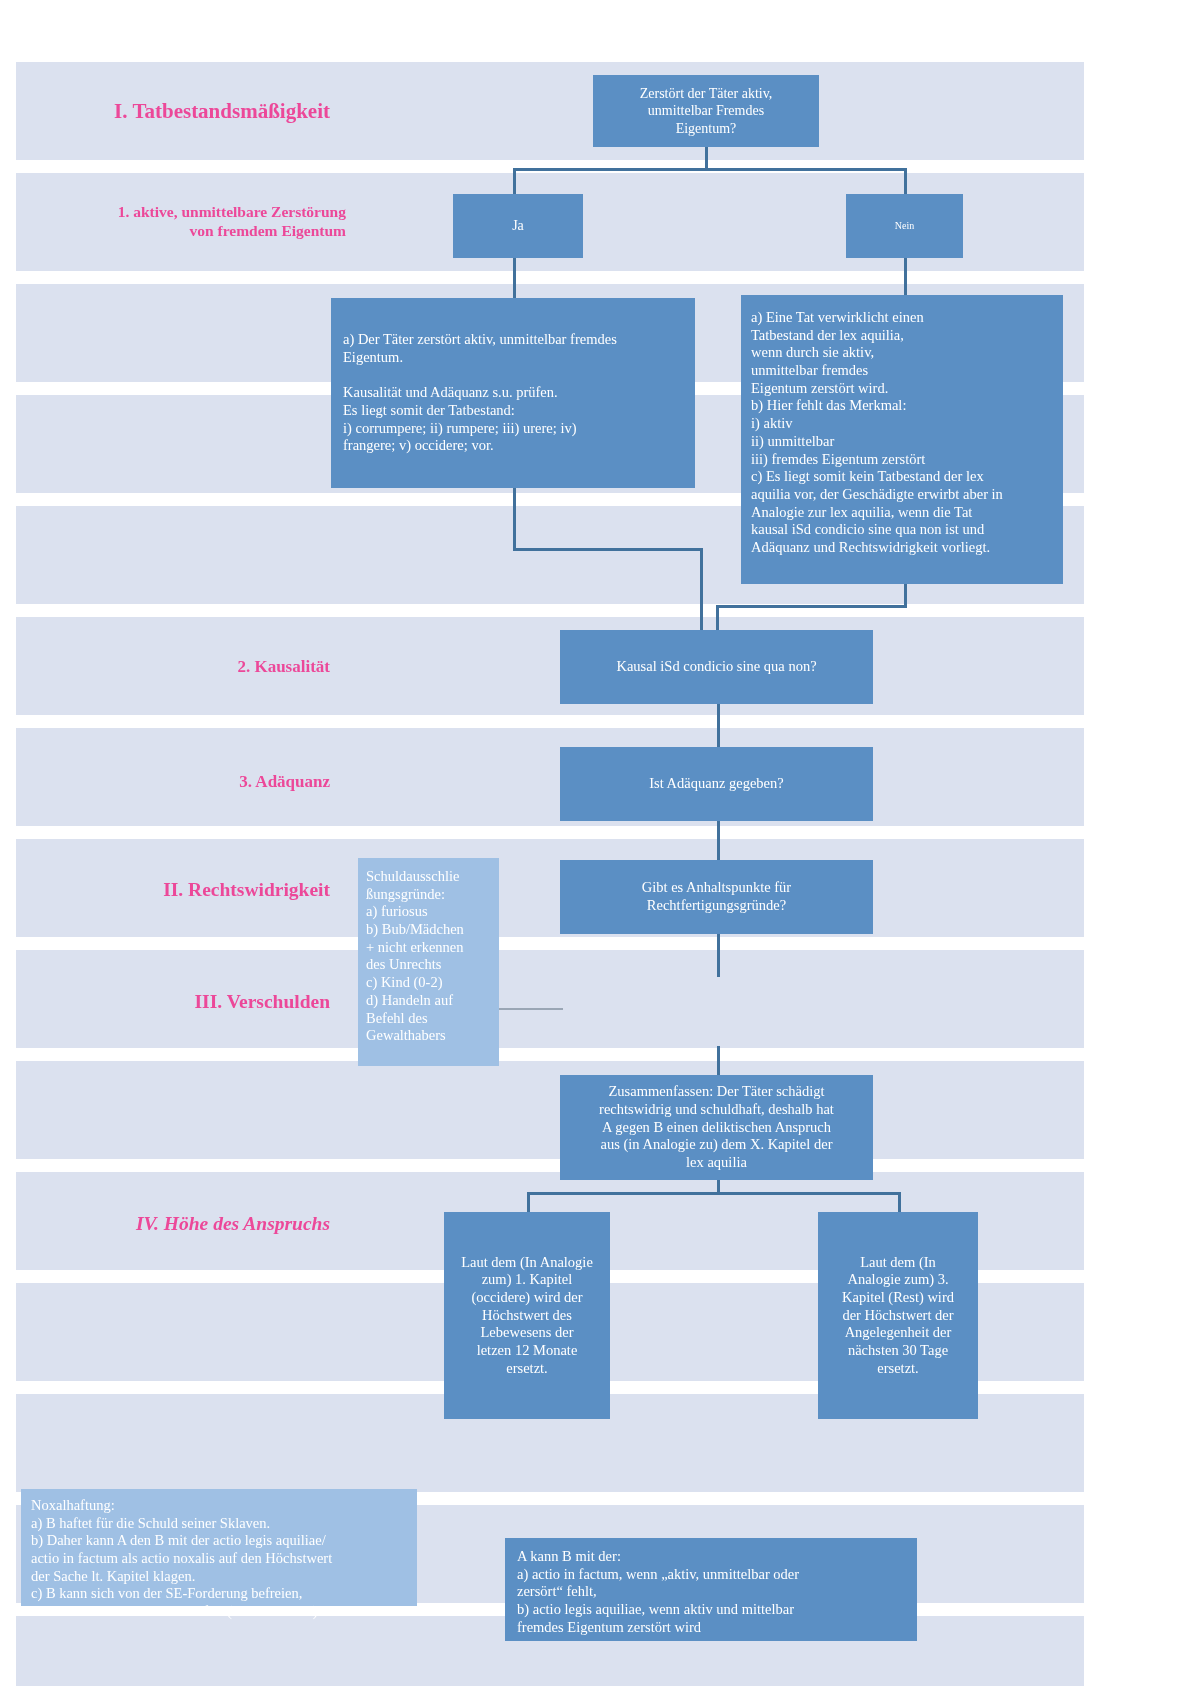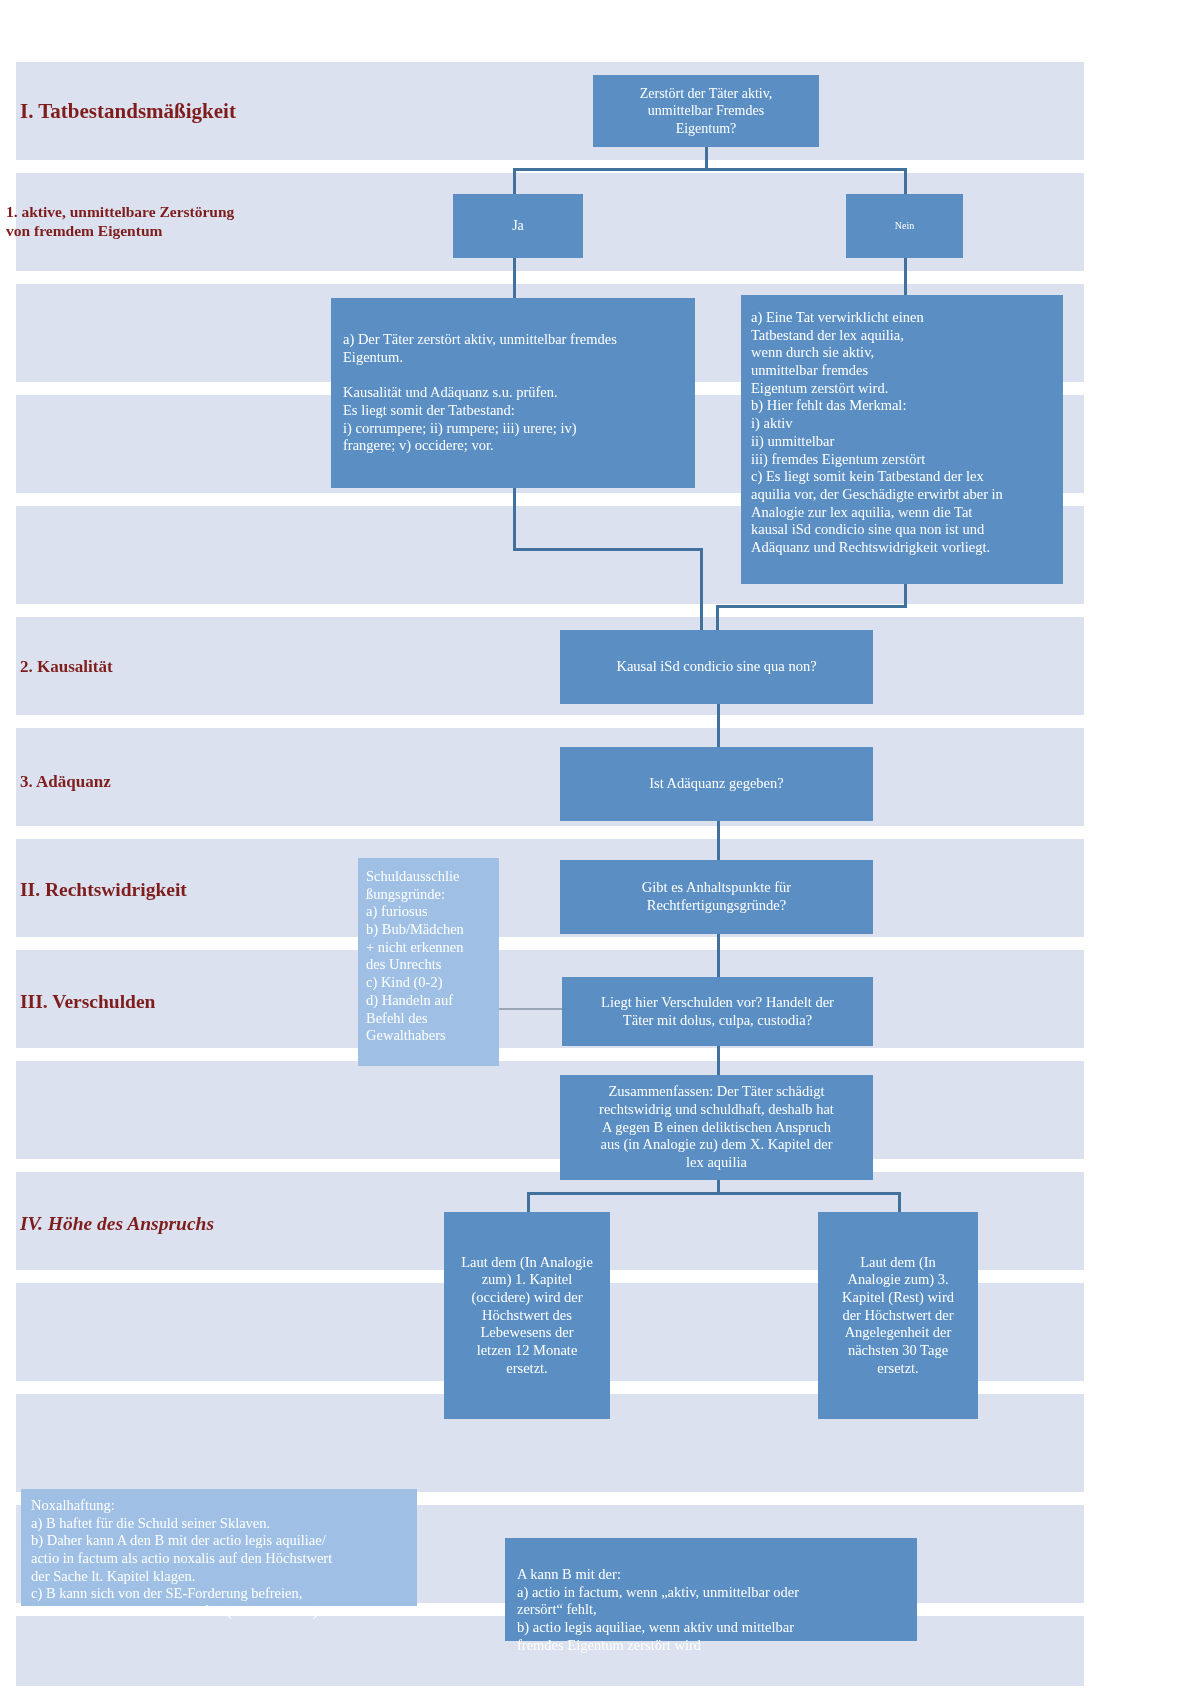--- a/index.html
+++ b/index.html
@@ -18,21 +18,21 @@
   }
 
   
   .band{
     position:absolute;left:16px;width:1068px;
     background:#dbe1ef;
   }
 
   
   .sec-label{
-    position:absolute;color:#7f1d1d;font-weight:bold;text-align:left;
+    position:absolute;color:#ec4899;font-weight:bold;text-align:right;
     line-height:1.25;
   }
 
   
   .box{
     position:absolute;box-sizing:border-box;
     background:#5b8fc4;color:#ffffff;
     display:flex;align-items:center;justify-content:center;
     text-align:center;line-height:1.22;
     padding:6px 8px;
@@ -176,24 +176,20 @@
 a) furiosus
 b) Bub/Mädchen
 + nicht erkennen
 des Unrechts
 c) Kind (0-2)
 d) Handeln auf
 Befehl des
 Gewalthabers</span>
   </div>
 
-  <div class="box" style="left:562px;top:977px;width:311px;height:69px;font-size:14.5px;">
-    <span class="inner" style="white-space:pre-line;">Liegt hier Verschulden vor? Handelt der
-Täter mit dolus, culpa, custodia?</span>
-  </div>
 
   <div class="box" style="left:560px;top:1075px;width:313px;height:105px;font-size:14.5px;">
     <span class="inner" style="white-space:pre-line;">Zusammenfassen: Der Täter schädigt
 rechtswidrig und schuldhaft, deshalb hat
 A gegen B einen deliktischen Anspruch
 aus (in Analogie zu) dem X. Kapitel der
 lex aquilia</span>
   </div>
 
   <div class="box" style="left:444px;top:1212px;width:166px;height:207px;font-size:14.5px;">
@@ -219,21 +215,21 @@
   <div class="box lightbox left-align" style="left:21px;top:1489px;width:396px;height:117px;font-size:14.5px;padding:8px 10px;align-items:flex-start;">
     <span class="inner" style="white-space:pre-line;">Noxalhaftung:
 a) B haftet für die Schuld seiner Sklaven.
 b) Daher kann A den B mit der actio legis aquiliae/
 actio in factum als actio noxalis auf den Höchstwert
 der Sache lt. Kapitel klagen.
 c) B kann sich von der SE-Forderung befreien,
 indem er seine Sklaven ausliefert (noxae dedicio).</span>
   </div>
 
-  <div class="box left-align" style="left:505px;top:1538px;width:412px;height:103px;font-size:14.5px;padding:28px 12px;align-items:flex-start;">
+  <div class="box left-align" style="left:505px;top:1538px;width:412px;height:103px;font-size:14.5px;padding:10px 12px;align-items:flex-start;">
     <span class="inner" style="white-space:pre-line;">A kann B mit der:
 a) actio in factum, wenn „aktiv, unmittelbar oder
 zersört“ fehlt,
 b) actio legis aquiliae, wenn aktiv und mittelbar
 fremdes Eigentum zerstört wird</span>
   </div>
 
 </div>
 
 </body></html>

